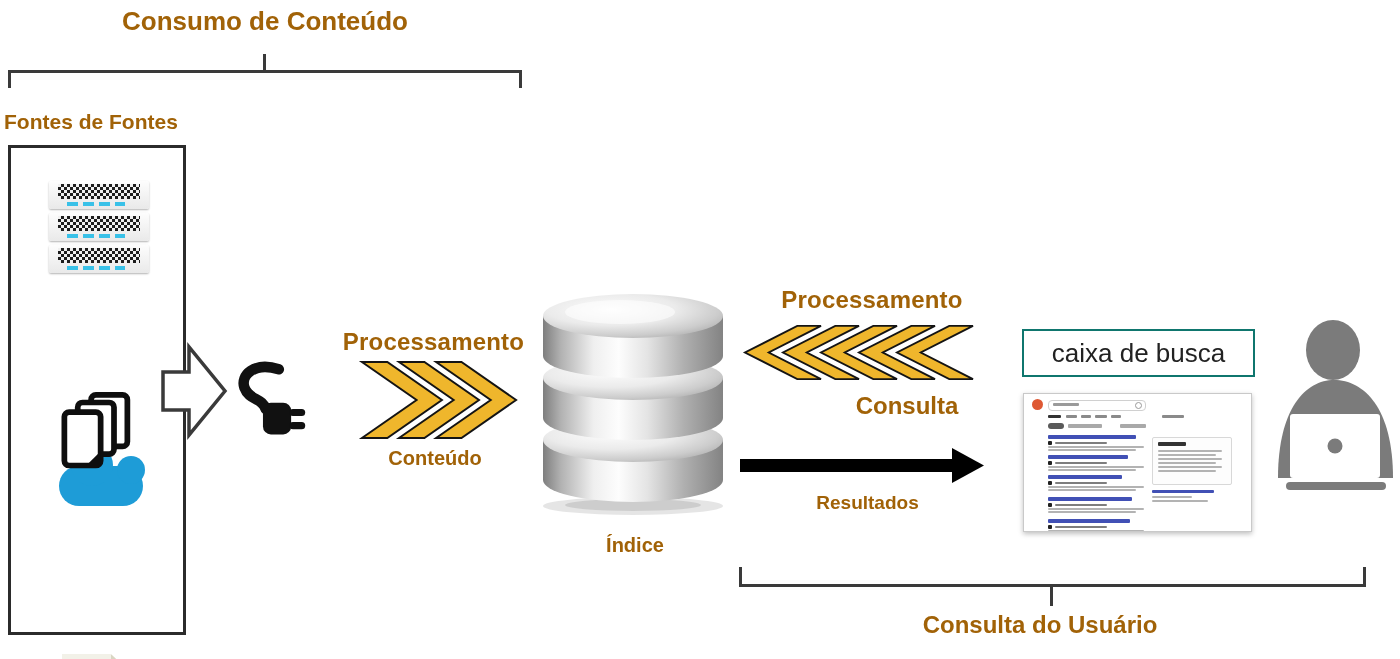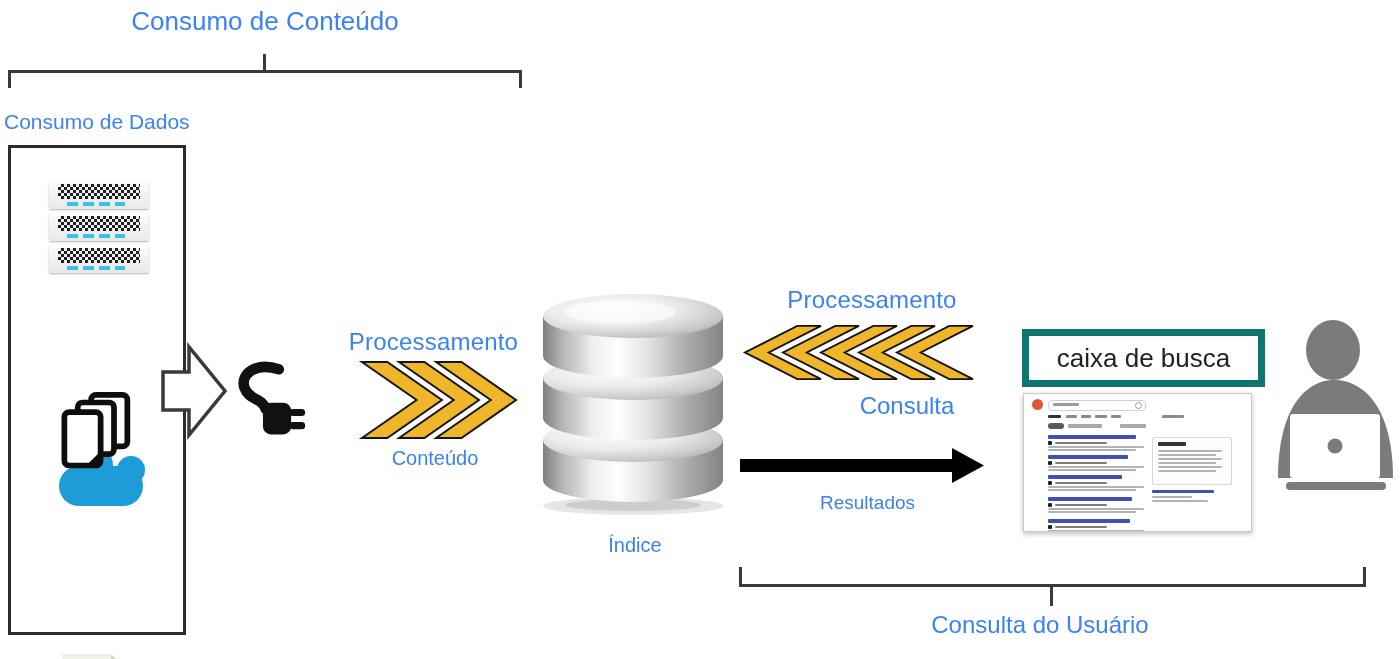--- a/index.html
+++ b/index.html
@@ -1,19 +1,19 @@
 <!DOCTYPE html>
 <html><head>
 <meta charset="utf-8">
 <style>
   html,body{margin:0;padding:0;background:#fff;}
   #canvas{position:relative;width:1400px;height:659px;background:#fff;overflow:hidden;
           font-family:"Liberation Sans","DejaVu Sans",sans-serif;color:#111;}
   .abs{position:absolute;}
-  .lbl{position:absolute;font-weight:400;color:#3b82f6;text-align:center;white-space:nowrap;}
+  .lbl{position:absolute;font-weight:700;color:#a16207;text-align:center;white-space:nowrap;}
   .line{position:absolute;background:#3a3a3a;}
   
   #srcbox{position:absolute;left:8px;top:145px;width:172px;height:484px;border:3px solid #2b2b2b;background:#fff;}
   
   .srv{position:relative;height:28px;background:linear-gradient(#fdfdfd,#e9e9e9);border-radius:2px;
        margin-bottom:4px;box-shadow:0 1px 2px rgba(0,0,0,.3);}
   .srv .mesh{position:absolute;left:9%;right:9%;top:10%;height:56%;background-color:#f0f0f0;
        background-image:linear-gradient(45deg,#1d1d1d 25%,transparent 25%,transparent 75%,#1d1d1d 75%),
                         linear-gradient(45deg,#1d1d1d 25%,transparent 25%,transparent 75%,#1d1d1d 75%);
        background-size:6px 6px;background-position:0 0,3px 3px;}
@@ -22,42 +22,42 @@
   
   .cloud{position:absolute;left:48px;top:318px;width:84px;height:40px;background:#1e9cd7;border-radius:20px;}
   .cloud:before{content:"";position:absolute;width:42px;height:42px;background:inherit;border-radius:50%;top:-22px;left:12px;}
   .cloud:after{content:"";position:absolute;width:28px;height:28px;background:inherit;border-radius:50%;top:-10px;right:-2px;}
   
   #jsonfile{position:absolute;left:51px;top:506px;width:68px;height:92px;background:#f2f1e8;
        clip-path:polygon(0 0,72% 0,100% 19%,100% 100%,0 100%);}
   #jsonfile .fold{position:absolute;right:0;top:0;width:19px;height:18px;background:#d9d6c3;
        clip-path:polygon(0 0,100% 100%,0 100%);}
   
-  #searchbox{position:absolute;left:1022px;top:329px;width:229px;height:44px;border:7px solid #0f766e;
+  #searchbox{position:absolute;left:1022px;top:329px;width:229px;height:44px;border:2px solid #0f766e;
        font-size:26px;color:#222;text-align:center;line-height:44px;background:#fff;}
   
   #serp{position:absolute;left:1023px;top:393px;width:227px;height:137px;background:#fff;
        border:1px solid #c9c9c9;box-shadow:0 2px 5px rgba(0,0,0,.25);overflow:hidden;}
   #serp .b{border-radius:1px;}
   .chev-label{letter-spacing:.2px;}
 </style>
 </head>
 <body>
 
 <div id="canvas">
 
   <div class="lbl" style="left:65px;top:6px;width:400px;font-size:26px;">Consumo de Conteúdo</div>
   <div>
     <div class="line" style="left:8px;top:70px;width:514px;height:3px;"></div>
     <div class="line" style="left:8px;top:70px;width:3px;height:18px;"></div>
     <div class="line" style="left:519px;top:70px;width:3px;height:18px;"></div>
     <div class="line" style="left:263px;top:54px;width:3px;height:17px;"></div>
   </div>
 
-  <div class="lbl" style="left:4px;top:110px;width:220px;text-align:left;font-size:21px;">Consumo de Dados</div>
+  <div class="lbl" style="left:4px;top:110px;width:220px;text-align:left;font-size:21px;">Fontes de Fontes</div>
 
   <div id="srcbox">
     <div class="abs" style="left:38px;top:33px;width:100px;">
       <div class="srv">
           <div class="mesh"></div>
           <div class="leds"></div>
         </div>
       <div class="srv">
           <div class="mesh"></div>
           <div class="leds"></div>

